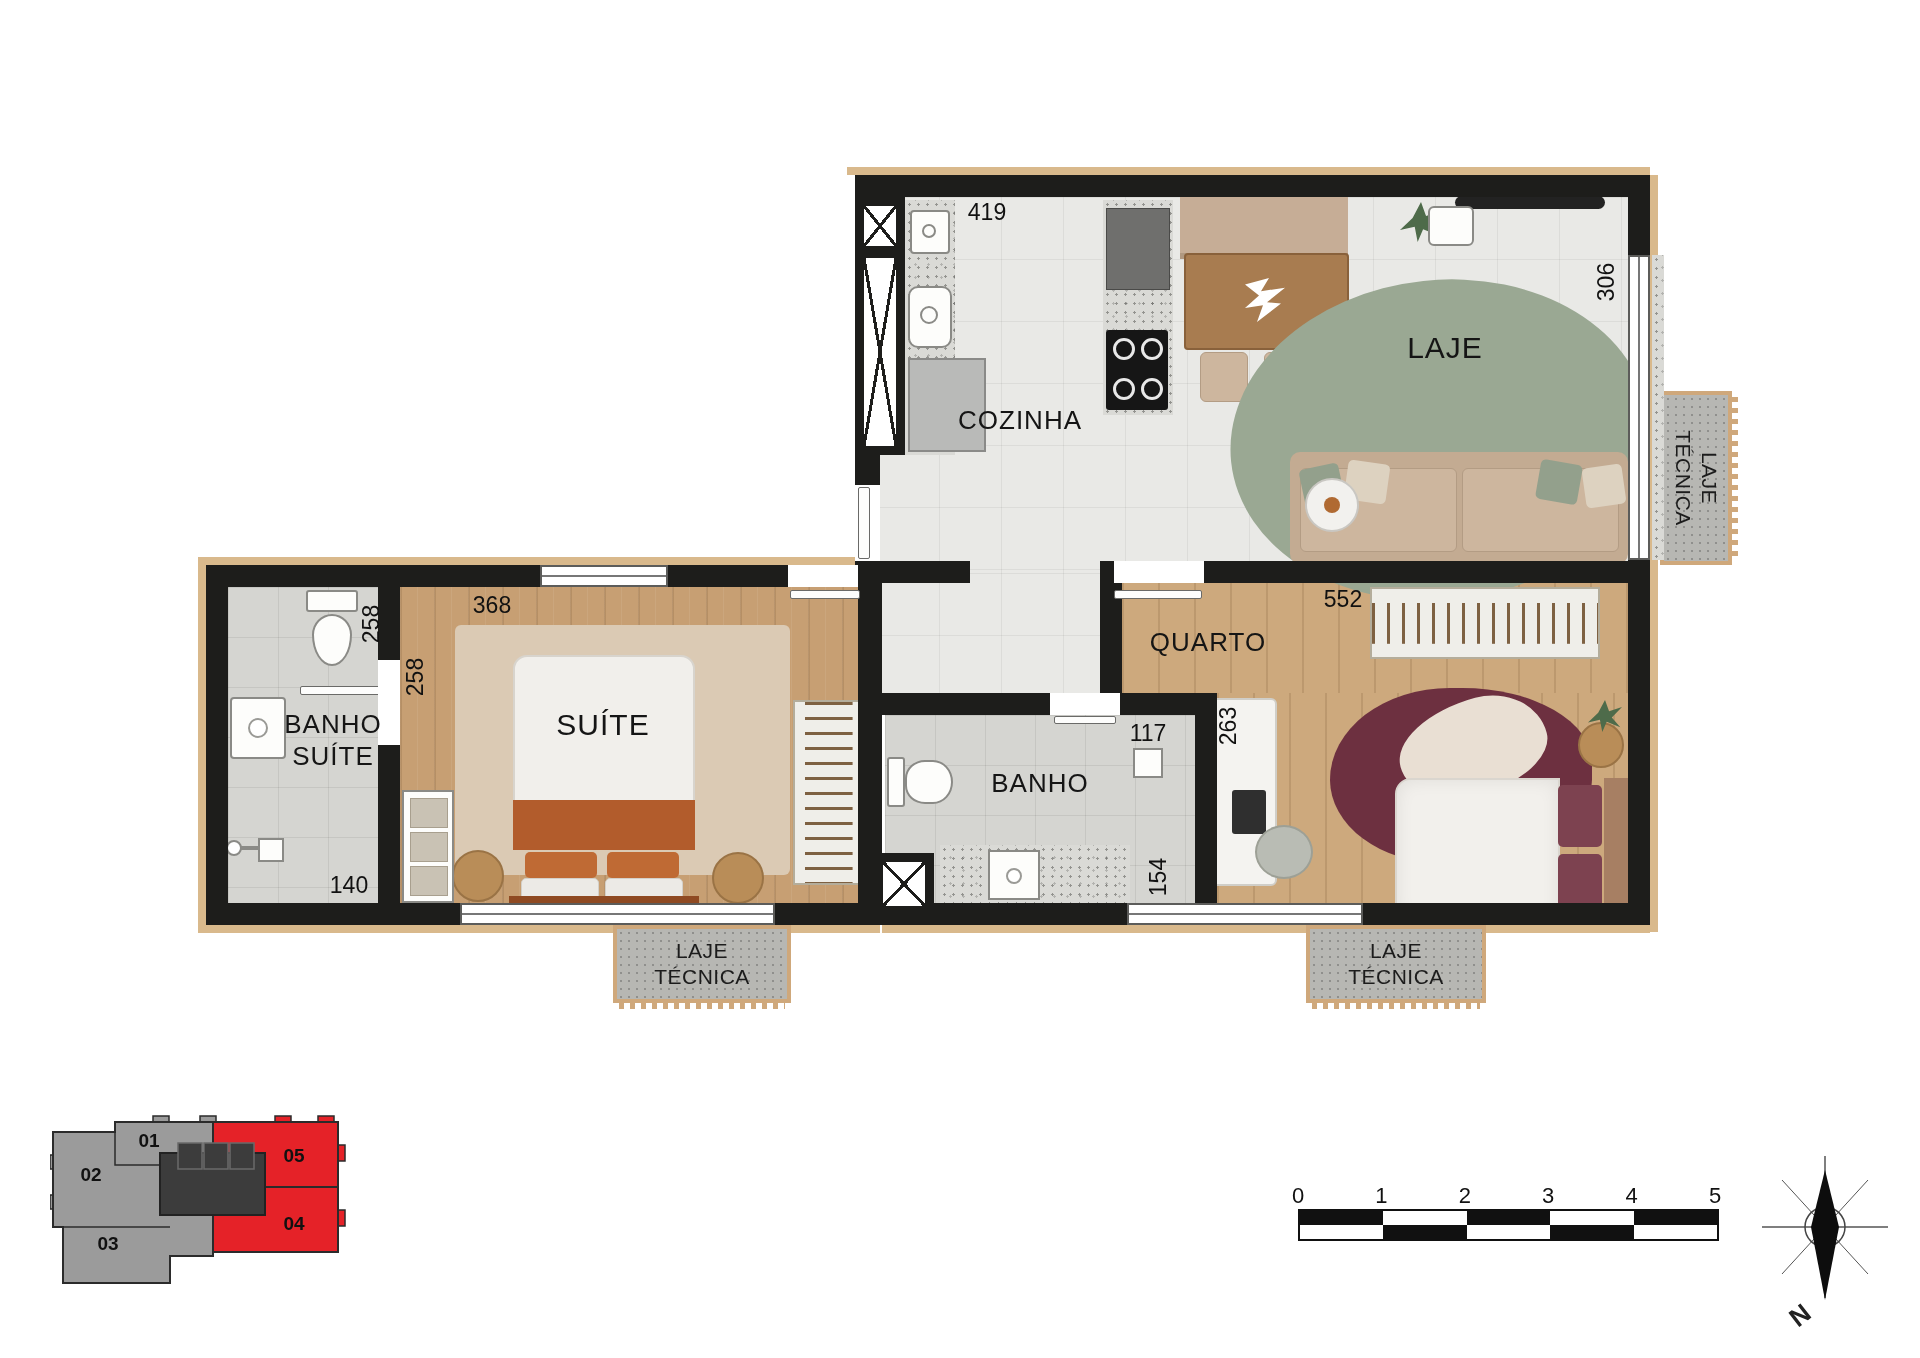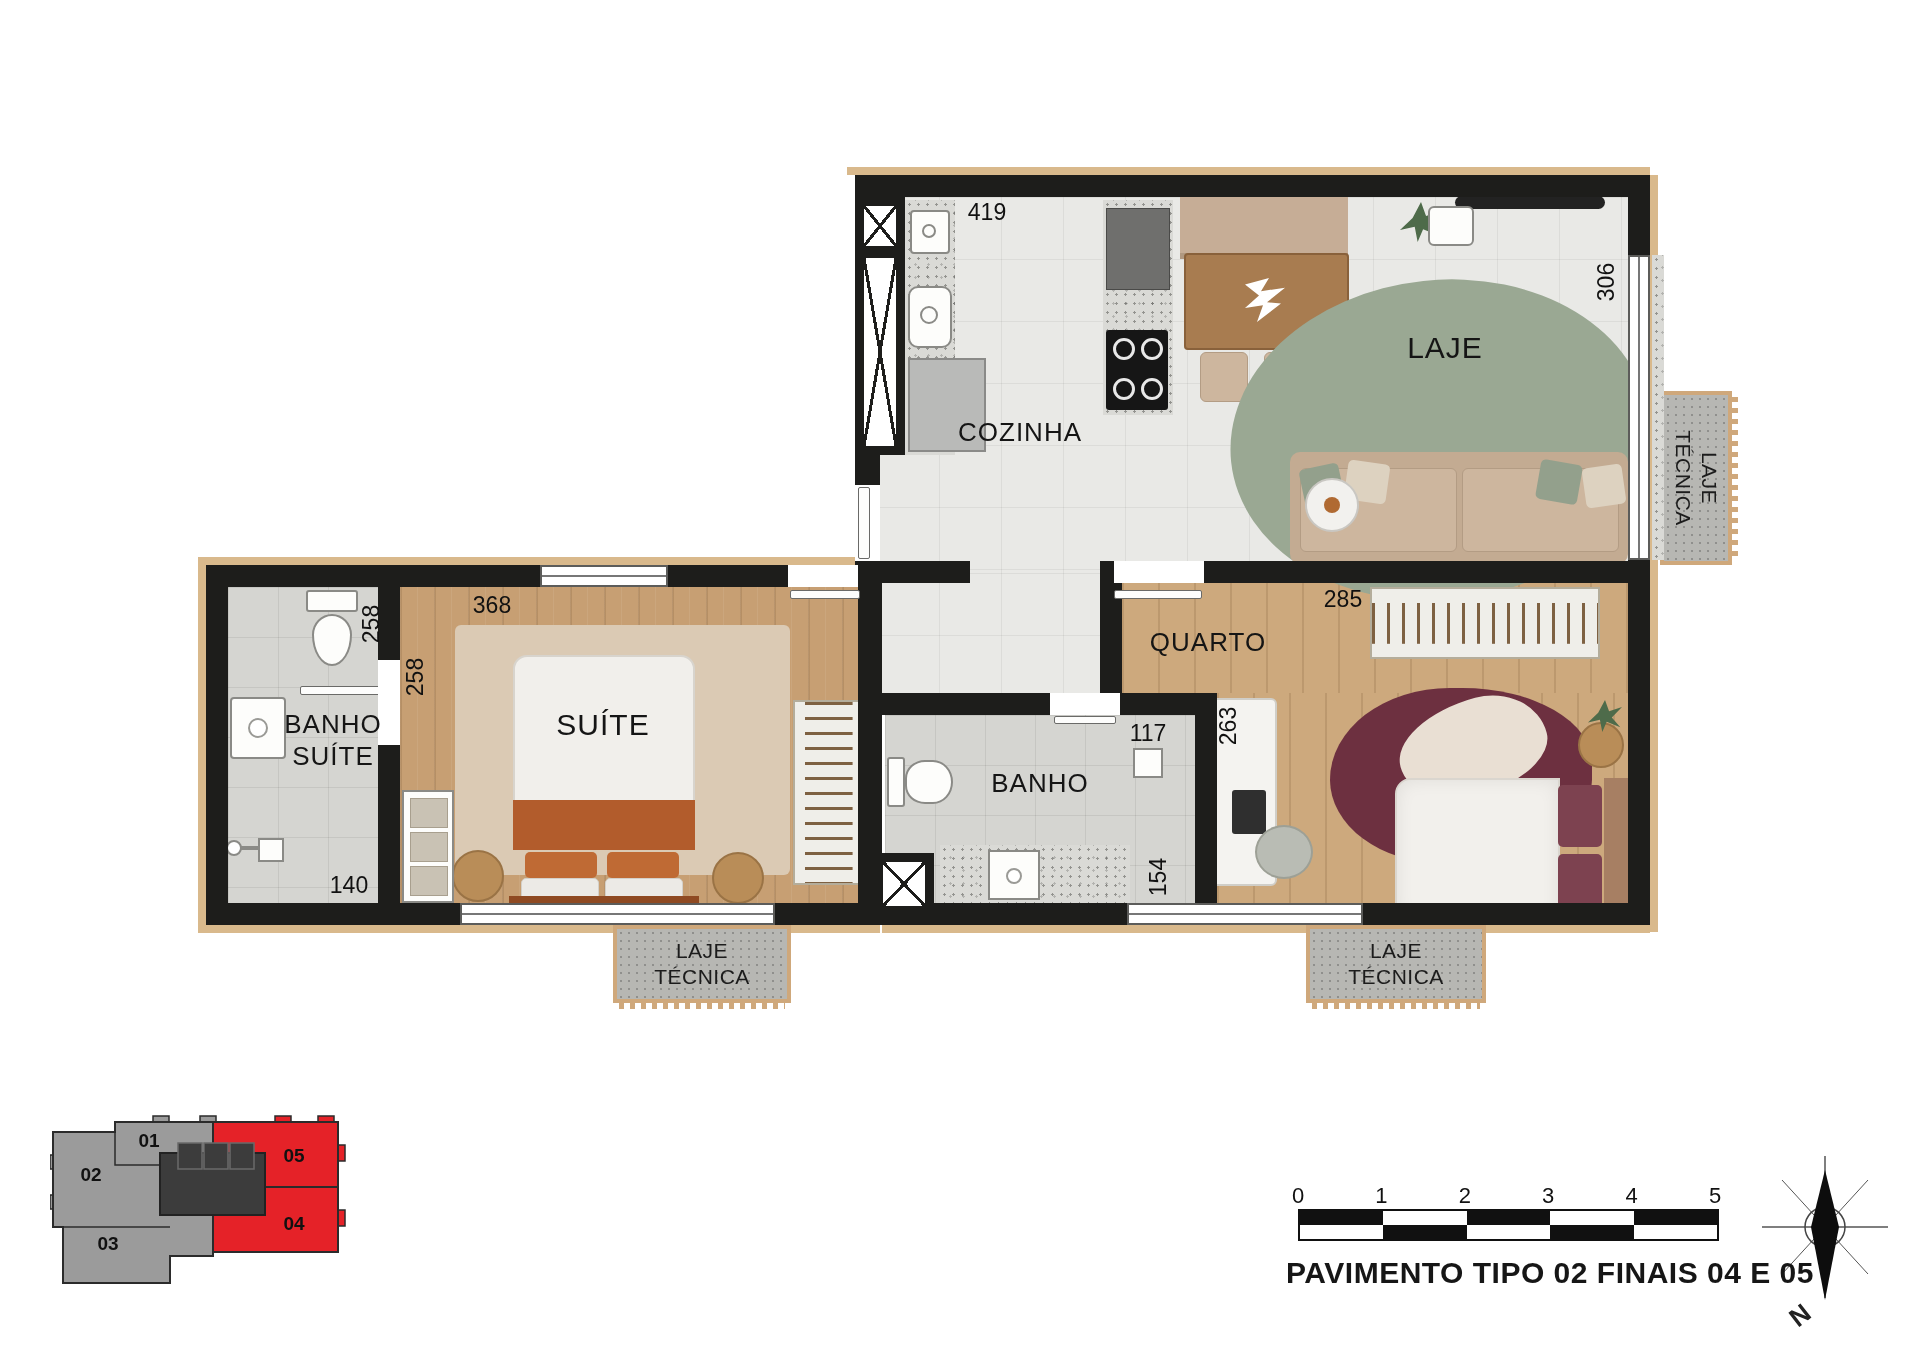--- a/index.html
+++ b/index.html
@@ -208,40 +208,40 @@
   <div class="abs granite" style="left:1652px;top:255px;width:12px;height:305px;z-index:2"></div>
   <div class="abs winH" style="left:540px;top:565px;width:128px;height:22px"></div>
   <div class="abs gap" style="left:788px;top:565px;width:70px;height:22px"></div>
   <div class="abs leaf" style="left:790px;top:590px;width:70px;height:9px"></div>
   <div class="abs winH" style="left:460px;top:903px;width:315px;height:22px"></div>
   <div class="abs winH" style="left:1127px;top:903px;width:236px;height:22px"></div>
   <div class="abs gap" style="left:1050px;top:693px;width:70px;height:22px"></div>
   <div class="abs gap" style="left:1114px;top:561px;width:90px;height:22px"></div>
   <div class="abs gap" style="left:378px;top:660px;width:22px;height:85px"></div>
 
-  <div class="abs lbl" style="left:1020px;top:432px">COZINHA</div>
+  <div class="abs lbl" style="left:1020px;top:420px">COZINHA</div>
   <div class="abs lbl big" style="left:1445px;top:348px">LAJE</div>
   <div class="abs lbl big" style="left:603px;top:725px">SUÍTE</div>
   <div class="abs lbl" style="left:333px;top:740px;line-height:32px">
     <span>BANHO</span><br>
     <span>SUÍTE</span>
   </div>
   <div class="abs lbl" style="left:1040px;top:783px">BANHO</div>
   <div class="abs lbl" style="left:1208px;top:642px">QUARTO</div>
 
   <div class="abs dim" style="left:987px;top:212px">419</div>
   <div class="abs dim dimV" style="left:1606px;top:282px">306</div>
   <div class="abs dim" style="left:492px;top:605px">368</div>
   <div class="abs dim dimV" style="left:371px;top:624px">258</div>
   <div class="abs dim dimV" style="left:415px;top:677px">258</div>
   <div class="abs dim" style="left:349px;top:885px">140</div>
   <div class="abs dim" style="left:1148px;top:733px">117</div>
   <div class="abs dim dimV" style="left:1228px;top:726px">263</div>
   <div class="abs dim dimV" style="left:1158px;top:877px">154</div>
-  <div class="abs dim" style="left:1343px;top:599px">285</div>
+  <div class="abs dim" style="left:1343px;top:599px">552</div>
 
   <svg class="abs" style="left:50px;top:1115px;z-index:5" width="300" height="180" viewBox="0 0 300 180">
     <rect x="103" y="1" width="16" height="8" fill="#9b9b9b" stroke="#2b2b2b" stroke-width="1.5"></rect>
     <rect x="150" y="1" width="16" height="8" fill="#9b9b9b" stroke="#2b2b2b" stroke-width="1.5"></rect>
     <rect x="225" y="1" width="16" height="8" fill="#e52228" stroke="#2b2b2b" stroke-width="1.5"></rect>
     <rect x="268" y="1" width="16" height="8" fill="#e52228" stroke="#2b2b2b" stroke-width="1.5"></rect>
     <rect x="0" y="40" width="6" height="14" fill="#9b9b9b" stroke="#2b2b2b" stroke-width="1.5"></rect>
     <rect x="0" y="80" width="6" height="14" fill="#9b9b9b" stroke="#2b2b2b" stroke-width="1.5"></rect>
     <rect x="288" y="30" width="7" height="16" fill="#e52228" stroke="#2b2b2b" stroke-width="1.5"></rect>
     <rect x="288" y="95" width="7" height="16" fill="#e52228" stroke="#2b2b2b" stroke-width="1.5"></rect>
@@ -291,15 +291,14 @@
   <svg class="abs" style="left:1750px;top:1148px;z-index:5" width="150" height="190" viewBox="0 0 150 190">
     <line x1="75" y1="8" x2="75" y2="150" stroke="#555" stroke-width="1.5"></line>
     <line x1="12" y1="79" x2="138" y2="79" stroke="#555" stroke-width="1.5"></line>
     <line x1="32" y1="32" x2="118" y2="126" stroke="#555" stroke-width="1"></line>
     <line x1="118" y1="32" x2="32" y2="126" stroke="#555" stroke-width="1"></line>
     <circle cx="75" cy="79" r="20" fill="none" stroke="#444" stroke-width="1.5"></circle>
     <polygon points="75,22 89,79 75,152 61,79" fill="#0d0d0d"></polygon>
     <text x="48" y="180" font-size="26" font-weight="700" fill="#222" transform="rotate(-38 48 180)">N</text>
   </svg>
 
-  <div class="abs title" style="left:1280px;top:1256px;width:540px;z-index:5">PAVIMENTO TIPO 02 FINAIS 04 E 05</div>
 
 </div>
 
 </body></html>

